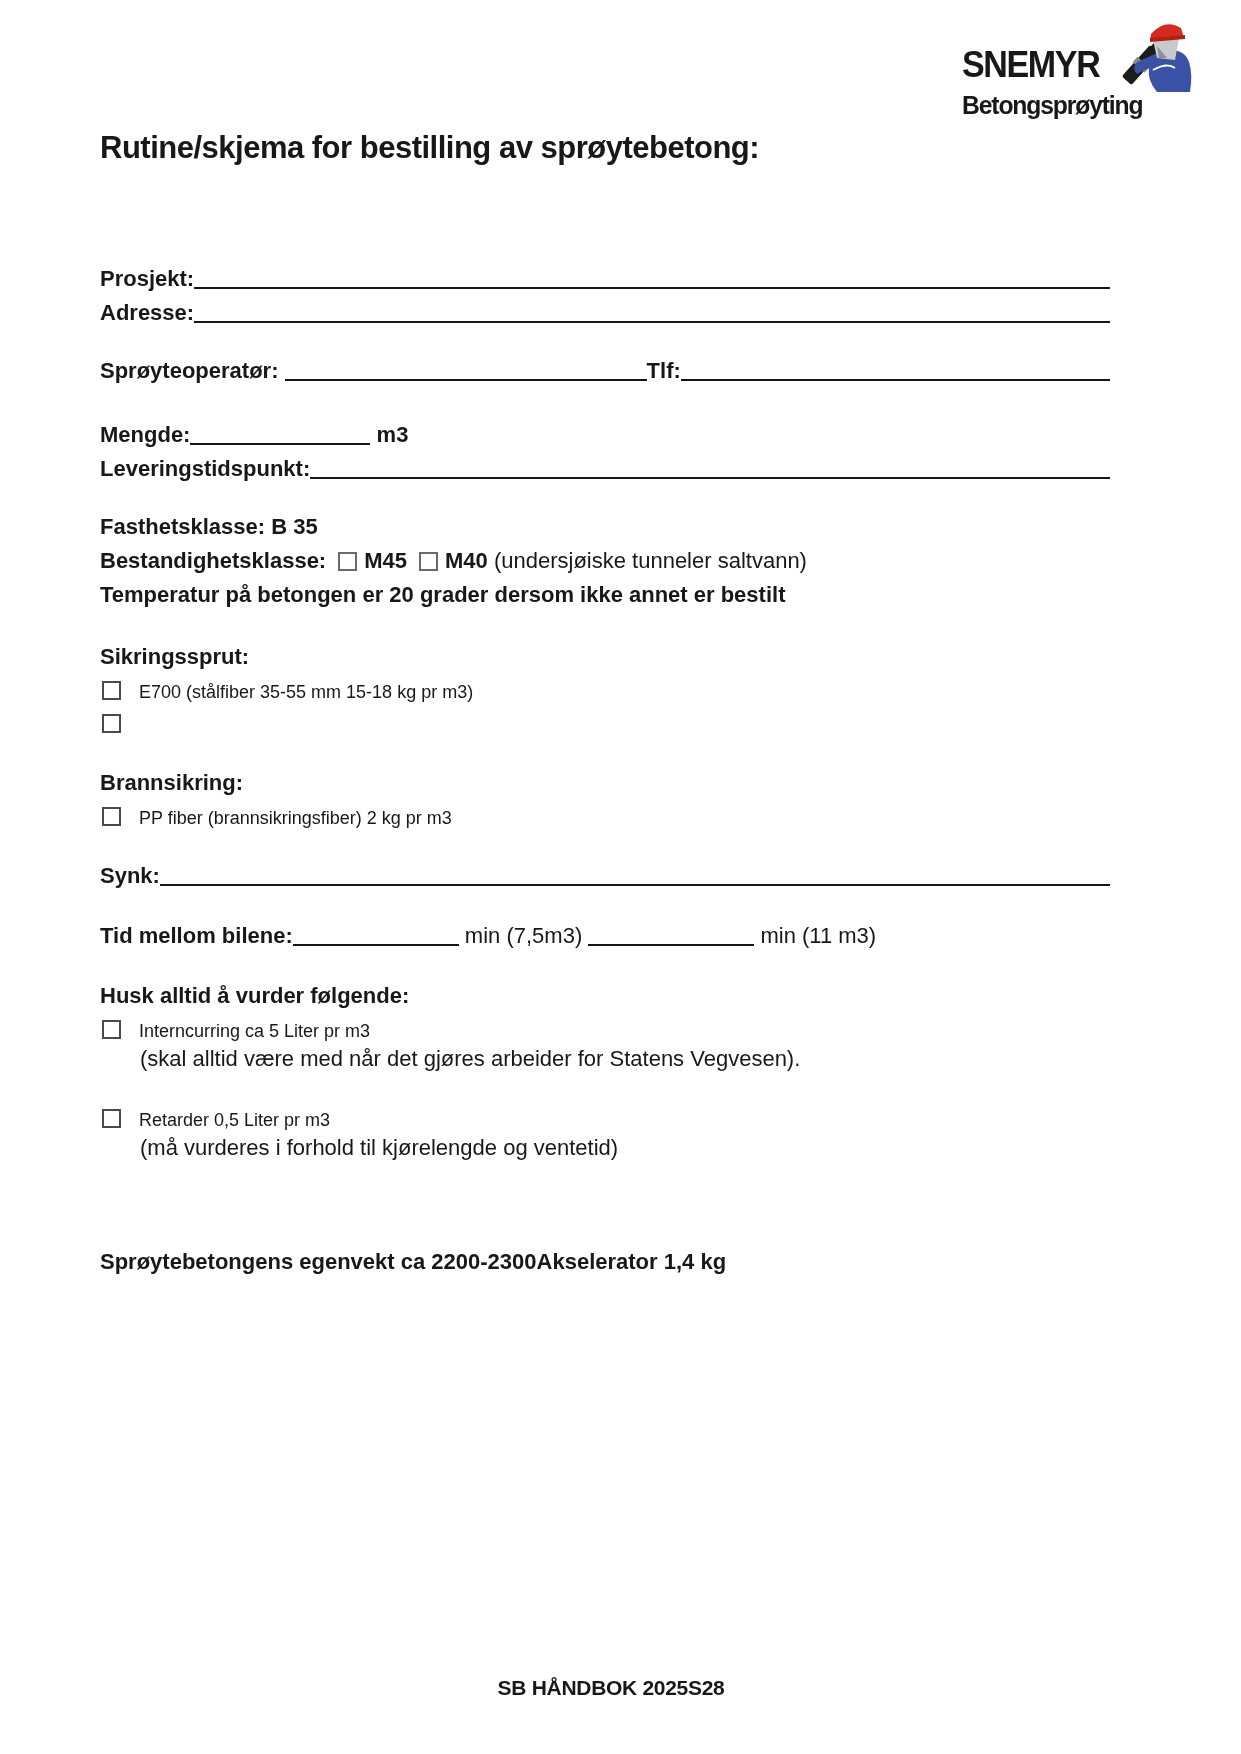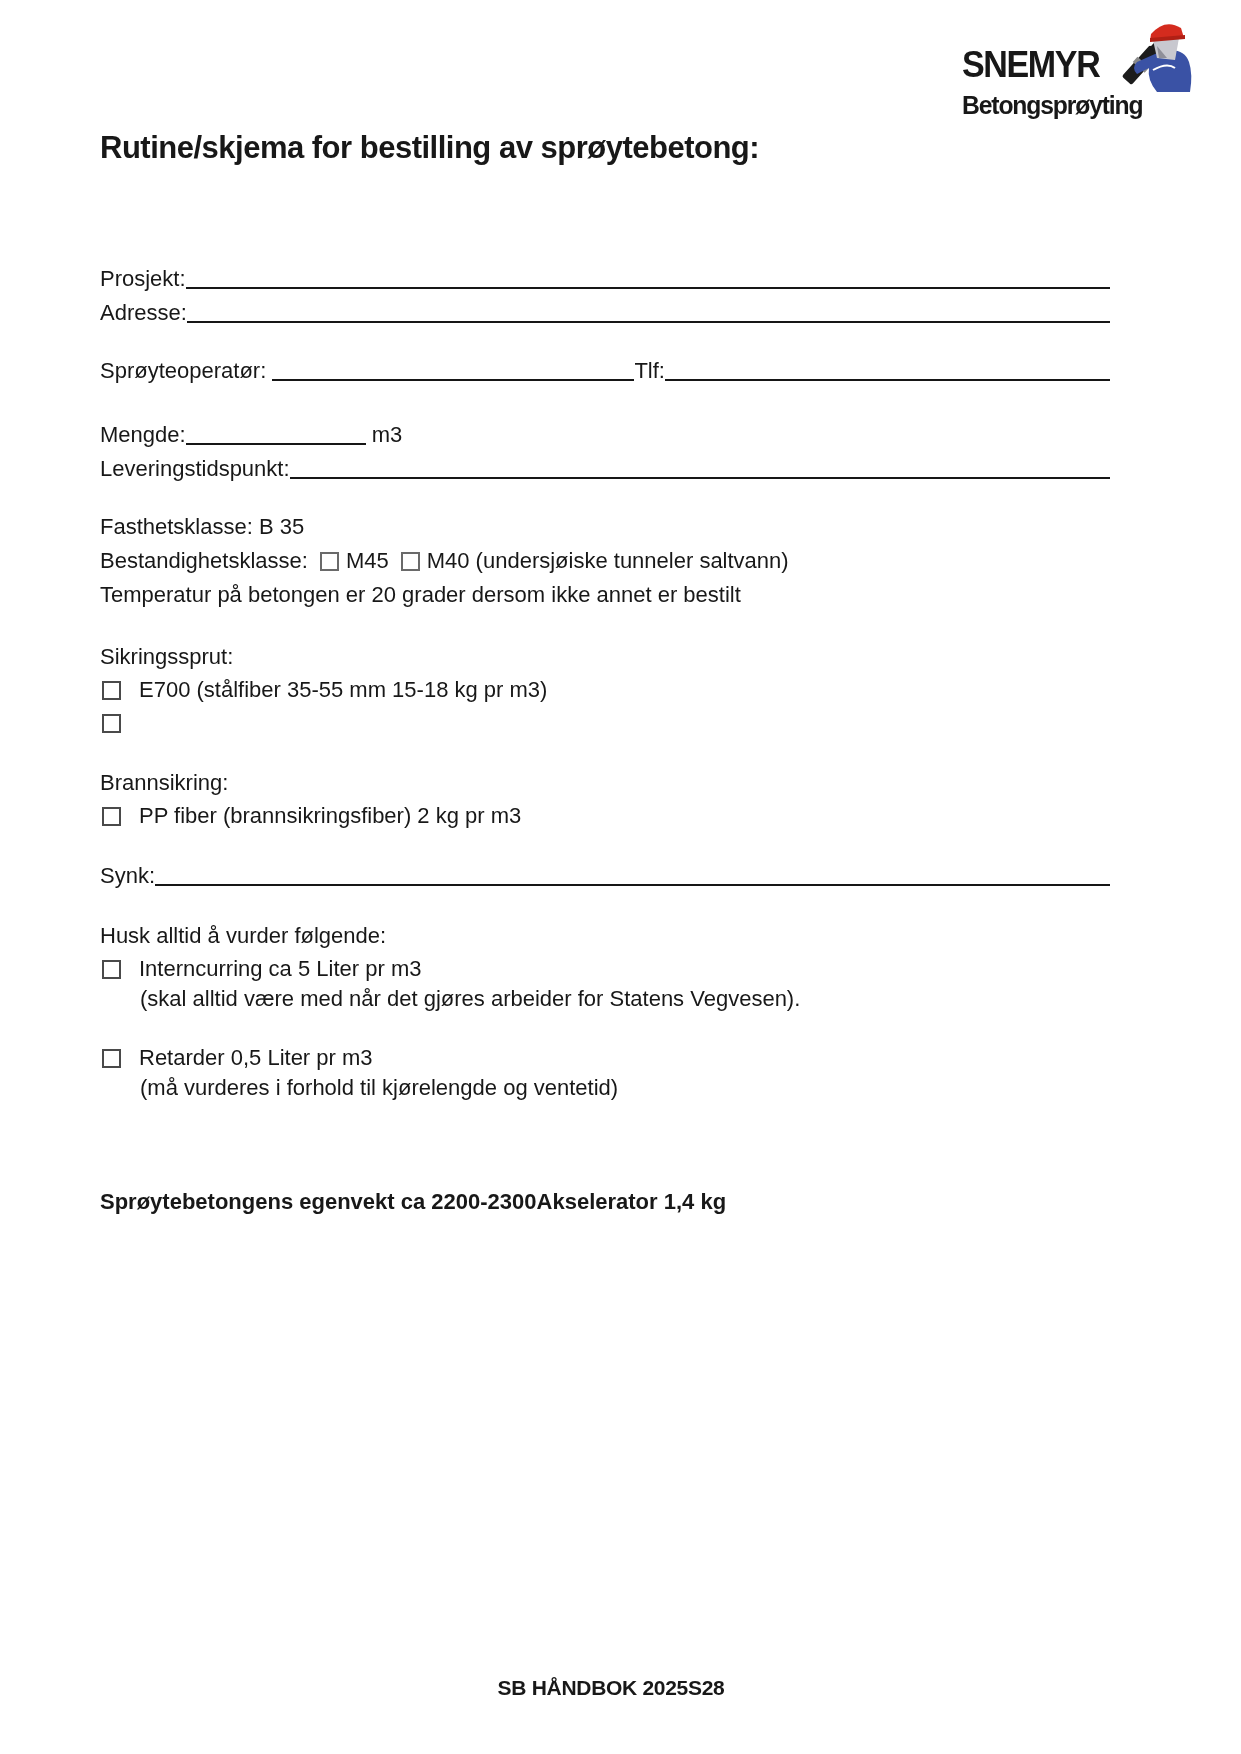--- a/index.html
+++ b/index.html
@@ -22,36 +22,36 @@
   .logo-sub {
     font-size:26px; font-weight:bold; letter-spacing:-1.2px; line-height:1;
     margin-top:-14px; transform:scaleX(0.95); transform-origin:left;
   }
 
   
   .content { position:absolute; left:100px; right:131px; top:130px; }
   .title { font-size:31px; font-weight:bold; letter-spacing:-0.5px; }
 
   .row { display:flex; align-items:flex-end; height:34px; font-size:22px; white-space:pre; }
-  .b { font-weight:normal;text-align:right; }
+  .b { font-weight:bold;text-align:right; }
   .line {
     border-bottom:2px solid #161616; height:10px; margin-bottom:3px;
   }
   .fill { flex:1 1 auto; }
   .w365 { flex:0 0 362px; }
   .w175 { flex:0 0 180px; }
   .w165 { flex:0 0 166px; }
 
   .chk {
     display:inline-block; width:19px; height:19px;
     border:2px solid #6a6a6a; background:#fff; flex:0 0 auto;
   }
   .chk.dark { border-color:#4a4a4a; }
   .chk-inline { margin:0 7px 2px 12px; align-self:center; position:relative; top:5px; }
-  .chk-row { display:flex; align-items:flex-end; height:33px; font-size:22px;text-align:center; }
+  .chk-row { display:flex; align-items:flex-end; height:33px; font-size:18px;text-align:center; }
   .chk-row .chk { margin:0 18px 3px 2px; }
   .note-row { height:30px; font-size:22px; padding-left:40px; display:flex; align-items:flex-end; white-space:pre; }
   .mt28 { margin-top:28px; }
   .mt24 { margin-top:24px; }
   .mt26 { margin-top:26px; }
   .mt30 { margin-top:30px; }
   .mt92 { margin-top:92px; }
 
   .egenvekt { display:flex; font-size:22px; font-weight:bold; white-space:pre; }
 
@@ -153,20 +153,27 @@
     <div class="chk-row">
       <span class="chk dark"></span>
       <span>PP fiber (brannsikringsfiber) 2 kg pr m3</span>
     </div>
 
     <div class="row mt26">
       <span class="b">Synk:</span>
       <span class="line fill"></span>
     </div>
 
+    <div class="row mt26">
+      <span class="b">Tid mellom bilene:</span>
+      <span class="line w165"></span>
+      <span> min (7,5m3) </span>
+      <span class="line w165"></span>
+      <span> min (11 m3)</span>
+    </div>
 
     <div class="row mt26">
       <span class="b">Husk alltid å vurder følgende:</span>
     </div>
     <div class="chk-row">
       <span class="chk dark"></span>
       <span>Interncurring ca 5 Liter pr m3</span>
     </div>
     <div class="note-row">
       <span>(skal alltid være med når det gjøres arbeider for Statens Vegvesen).</span>

